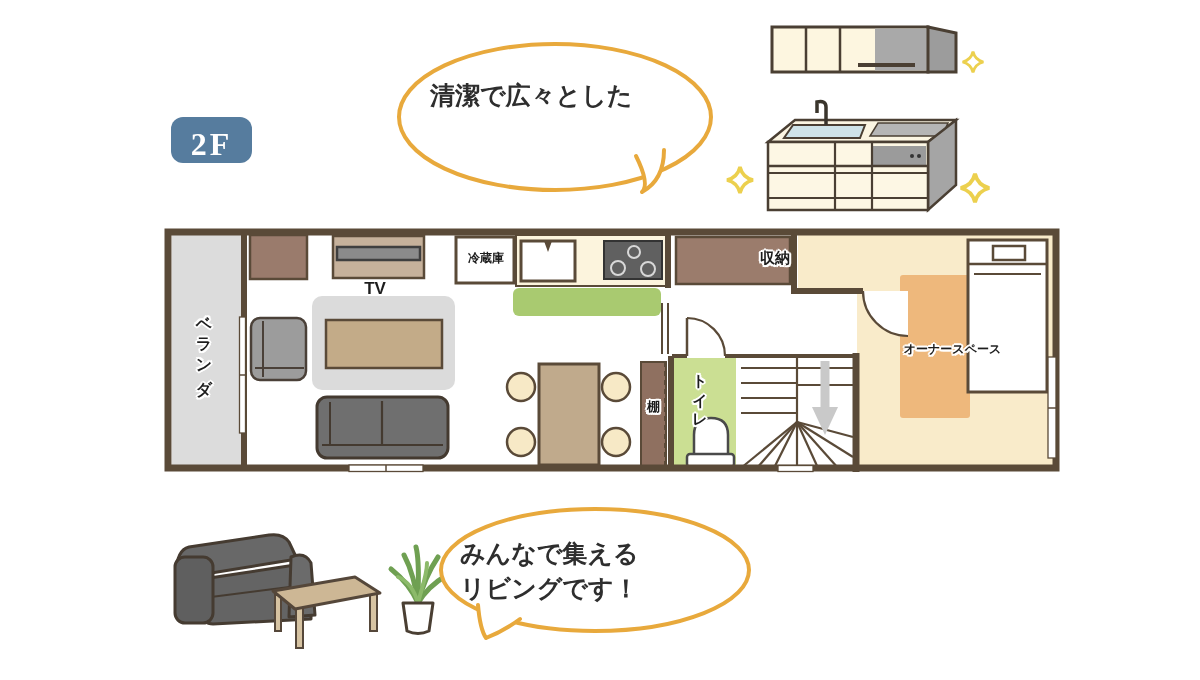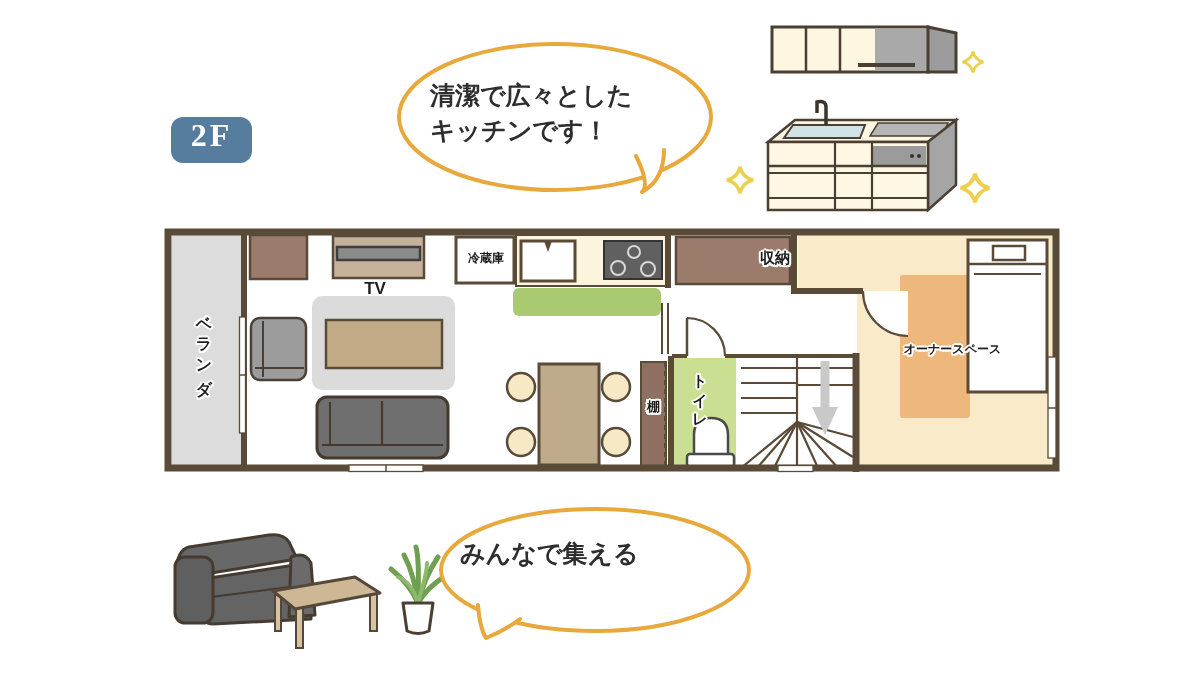--- a/index.html
+++ b/index.html
@@ -1,19 +1,19 @@
 <!DOCTYPE html>
 <html><head>
 <meta charset="utf-8">
 <style>
   html,body{margin:0;padding:0;background:#fff;}
   .stage{position:relative;width:1200px;height:680px;background:#fff;overflow:hidden;
          font-family:"Liberation Sans","DejaVu Sans",sans-serif;}
   .abs{position:absolute;}
-  .badge{display:flex;align-items:flex-start;justify-content:center;
+  .badge{display:flex;align-items:flex-end;justify-content:center;
          background:#567c9e;color:#fff;border-radius:12px;
          font-family:"Liberation Serif","DejaVu Serif",serif;
          font-size:32px;font-weight:700;letter-spacing:3px;}
   .bubble-text{text-align:left;font-weight:700;color:#2e2e2e;font-size:25px;line-height:35px;}
   .plan-label{font-weight:700;color:#1d1d1d;
       text-shadow:-1.5px -1.5px 0 #fff,1.5px -1.5px 0 #fff,-1.5px 1.5px 0 #fff,1.5px 1.5px 0 #fff,
                   0 -2px 0 #fff,0 2px 0 #fff,-2px 0 0 #fff,2px 0 0 #fff;}
   .vtext{writing-mode:vertical-rl;text-orientation:upright;letter-spacing:3px;}
   .center{text-align:center;}
   .ldk{font-size:28px;font-weight:800;line-height:30px;letter-spacing:1px;color:#111;text-align:center;}
@@ -29,21 +29,20 @@
     <span>2F</span>
   </div>
 
   <svg class="abs" style="left:392px;top:38px;" width="332" height="170" viewBox="0 0 332 170">
     <ellipse cx="163" cy="79" rx="156" ry="73" fill="#fff" stroke="#e8a93c" stroke-width="4"></ellipse>
     <path d="M244,118 Q258,146 250,154 Q272,142 272,112 Z" fill="#fff"></path>
     <path d="M244,118 Q258,146 250,154 M250,154 Q272,142 272,112" fill="none" stroke="#e8a93c" stroke-width="4" stroke-linecap="round"></path>
   </svg>
   <div class="abs bubble-text" style="left:430px;top:78px;width:250px;">
     <div>清潔で広々とした</div>
-    <div>キッチンです！</div>
   </div>
 
   <svg class="abs" style="left:765px;top:18px;" width="200" height="62" viewBox="0 0 200 62">
     <rect x="7" y="9" width="156" height="45" fill="#fdf6e0" stroke="#4a3f33" stroke-width="3"></rect>
     <line x1="41" y1="9" x2="41" y2="54" stroke="#4a3f33" stroke-width="2.5"></line>
     <line x1="75" y1="9" x2="75" y2="54" stroke="#4a3f33" stroke-width="2.5"></line>
     <rect x="110" y="10.5" width="53" height="42" fill="#a9a9a9"></rect>
     <path d="M163,9 L191,15 L191,54 L163,54 Z" fill="#9c9c9c" stroke="#4a3f33" stroke-width="3"></path>
     <line x1="93" y1="47" x2="150" y2="47" stroke="#4a3f33" stroke-width="4"></line>
   </svg>
@@ -236,15 +235,16 @@
     </g>
   </svg>
 
   <svg class="abs" style="left:428px;top:503px;" width="344" height="145" viewBox="0 0 344 145">
     <ellipse cx="167" cy="67" rx="154" ry="61" fill="#fff" stroke="#e8a93c" stroke-width="4"></ellipse>
     <path d="M50,102 Q52,126 58,135 Q76,128 92,116 Z" fill="#fff"></path>
     <path d="M50,102 Q52,126 58,135 M58,135 Q76,128 92,116" fill="none" stroke="#e8a93c" stroke-width="4" stroke-linecap="round"></path>
   </svg>
   <div class="abs bubble-text" style="left:460px;top:536px;width:250px;">
     <div>みんなで集える</div>
+    <div>リビングです！</div>
   </div>
 
 </div>
 
 </body></html>

